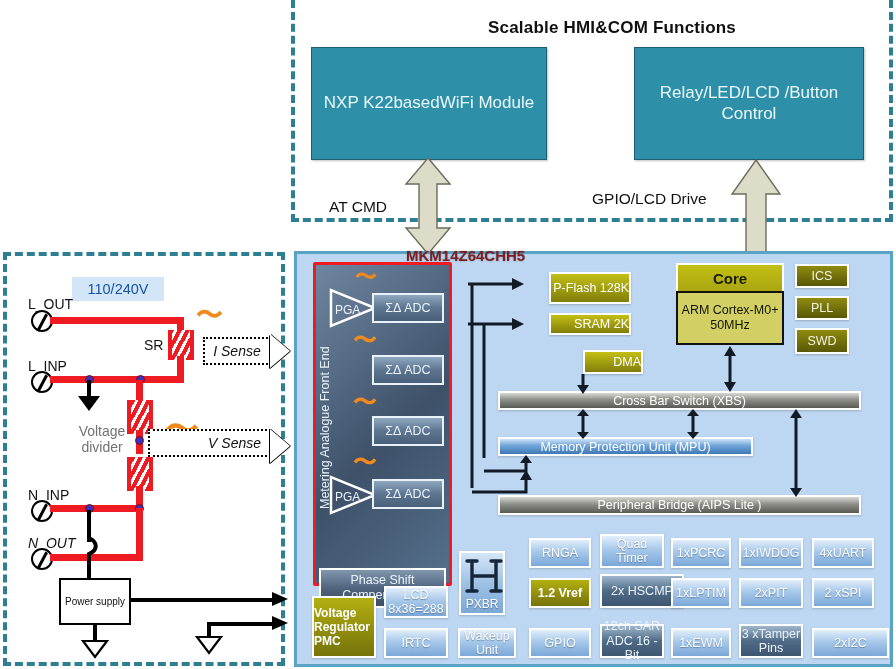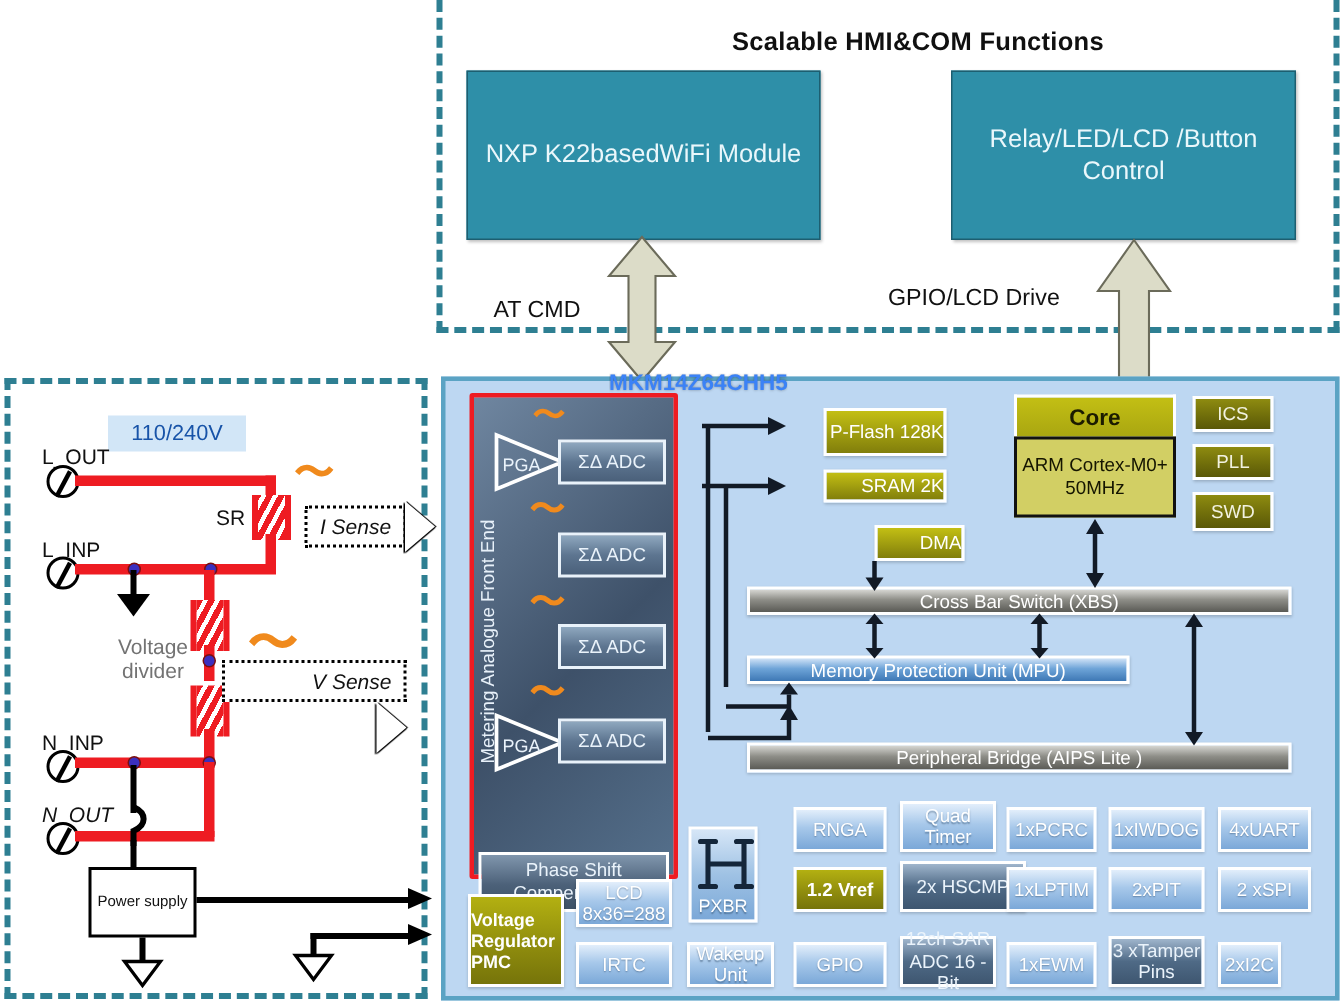--- a/index.html
+++ b/index.html
@@ -102,21 +102,21 @@
     font-size: 14px; color: #737373; line-height: 1.15; }
 
   
   #mcu-panel {
     left: 294px; top: 251px; width: 599px; height: 416px;
     background: #bdd7f2;
     border: 3px solid #5ba3c4;
   }
   #mcu-title {
     left: 406px; top: 249px;
-    font-size: 15px; font-weight: bold; color: #3b82f6;
+    font-size: 15px; font-weight: bold; color: #7f1d1d;
     text-shadow: 0 0 2px rgba(0,0,0,.35);
     overflow: hidden; height: 16px; line-height: 13px;
   }
 
   
   #afe-block {
     left: 313px; top: 262px; width: 139px; height: 324px;
     background: linear-gradient(135deg, #6f86a0 0%, #3e5169 55%, #55708c 100%);
     border: 3px solid #ee1c22;
     border-radius: 2px;
@@ -320,21 +320,21 @@
 <div class="abs squiggle" style="left:196px; top:302px;">〜</div>
 <div class="abs squiggle" style="left:165px; top:412px; font-size:34px;">〜</div>
 
 <div class="abs" style="left:203px; top:334px; display:flex; align-items:center;">
   <div class="sense-arrow" style="width:68px; height:28px;">
     <span>I Sense</span>
   </div>
   <div class="sense-head" style="margin-left:-1px;"></div>
 </div>
 
-<div class="abs" style="left:148px; top:440px; display:flex; align-items:flex-end;flex-direction:column;">
+<div class="abs" style="left:148px; top:429px; display:flex; align-items:flex-start;">
   <div class="sense-arrow" style="width:123px; height:28px; justify-content:flex-end; padding-right:8px;">
     <span>V Sense</span>
   </div>
   <div class="sense-head" style="margin-left:-1px;"></div>
 </div>
 
 <div class="abs" id="mcu-panel"></div>
 <div class="abs" id="mcu-title">MKM14Z64CHH5</div>
 
 <div class="abs" id="afe-block"></div>
@@ -515,15 +515,15 @@
 </div>
 <div class="abs periph-dark" style="left:600px; top:624px; width:64px; height:34px;">
   <span>12ch SAR ADC 16 - Bit</span>
 </div>
 <div class="abs periph" style="left:671px; top:628px; width:60px; height:30px;">
   <span>1xEWM</span>
 </div>
 <div class="abs periph-dark" style="left:739px; top:624px; width:64px; height:34px;">
   <span>3 xTamper Pins</span>
 </div>
-<div class="abs periph" style="left:812px; top:628px; width:42px; height:30px;">
+<div class="abs periph" style="left:812px; top:628px; width:77px; height:30px;">
   <span>2xI2C</span>
 </div>
 
 </body></html>

